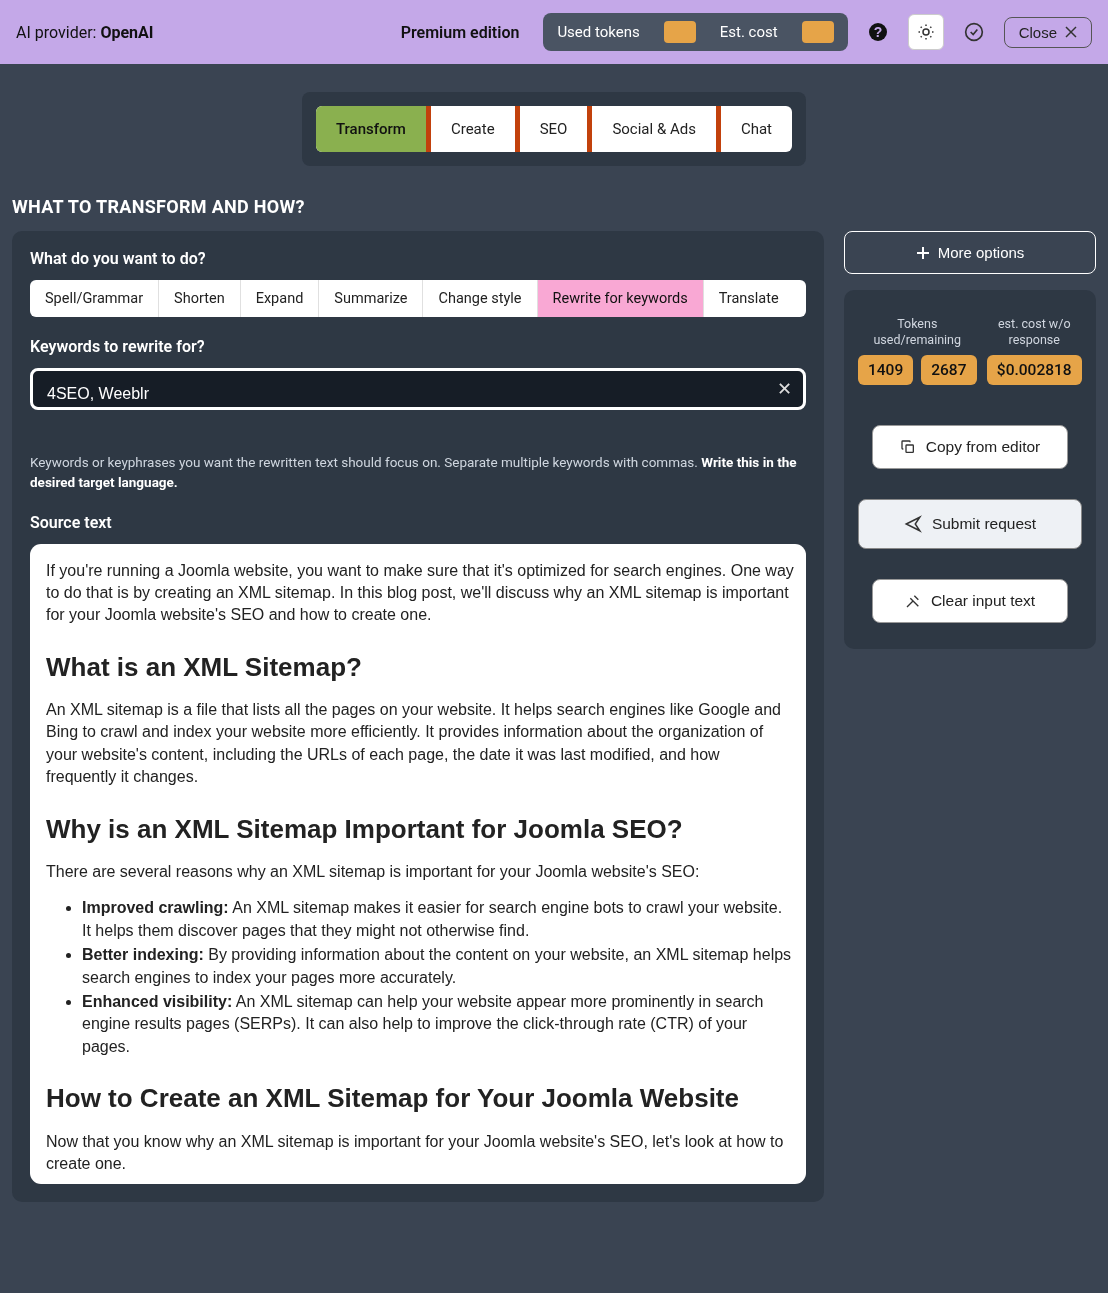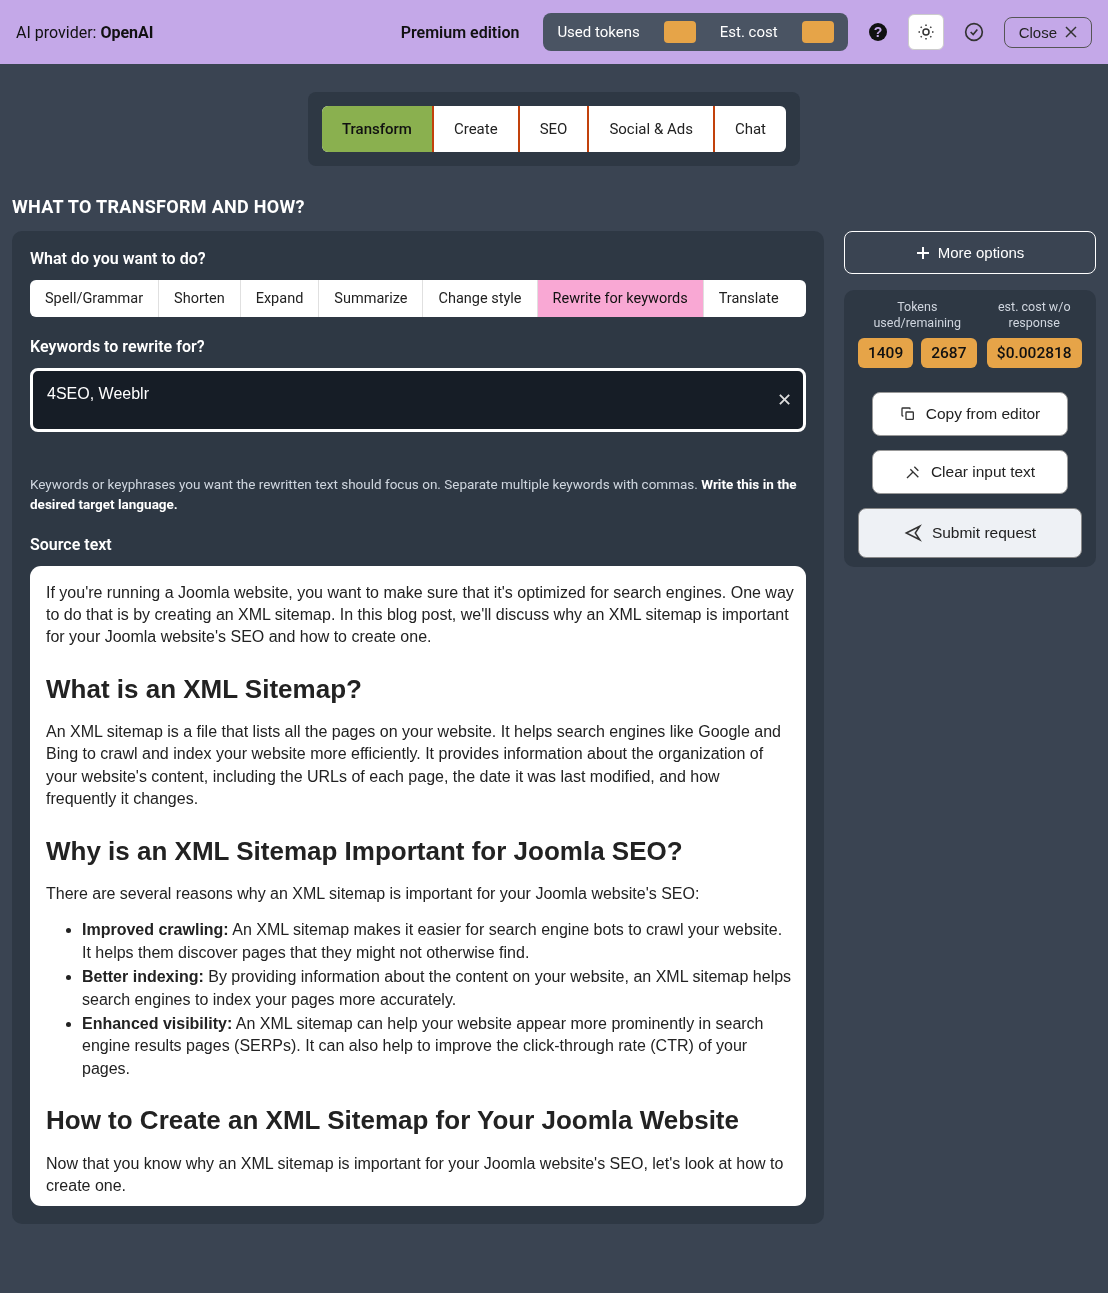--- a/index.html
+++ b/index.html
@@ -12,54 +12,54 @@
 .token-box { background: #4a5463; border-radius: 8px; display: flex; align-items: center; gap: 24px; padding: 8px 14px; }
 .token-label { color: #fff; font-size: 15px; }
 .token-swatch { background: #e6a448; width: 32px; height: 22px; border-radius: 4px; }
 .icon-btn { width: 36px; height: 36px; border-radius: 6px; display: flex; align-items: center; justify-content: center; cursor: pointer; background: transparent; border: none; font-size: 18px; }
 .icon-btn.light { background: #fff; border: 1px solid #ccc; }
 .close-btn { background: transparent; border: 1.5px solid #555; border-radius: 8px; padding: 6px 14px; display: flex; align-items: center; gap: 8px; color: #222; font-size: 15px; cursor: pointer; }
 
 .main-wrap { padding: 0 8px 30px 8px; }
 .nav-box { margin: 28px auto 0 auto; background: #2e3844; border-radius: 8px; padding: 14px; width: fit-content; }
 .nav-tabs { display: flex; background: #fff; border-radius: 6px; overflow: hidden; }
-.nav-tab { padding: 14px 20px; font-size: 15px; color: #222; cursor: pointer; border-right: 2px solid #c2410c; }
+.nav-tab { padding: 14px 20px; font-size: 15px; color: #222; cursor: pointer; border-right: 5px solid #c2410c; }
 .nav-tab:last-child { border-right: none; }
 .nav-tab.active { background: #8ab04f; color: #111; font-weight: 500; }
 
 .section-title { color: #fff; font-size: 18px; font-weight: 700; letter-spacing: 0.3px; margin: 30px 0 14px 4px; }
 .content-row { display: flex; gap: 20px; padding: 0 4px; }
 .left-panel { flex: 1; background: #2e3844; border-radius: 10px; padding: 18px; }
 .right-panel { width: 252px; display: flex; flex-direction: column; gap: 16px; }
 
 .field-label { color: #fff; font-size: 16px; font-weight: 600; margin-bottom: 12px; }
 .sub-tabs { display: flex; background: #fff; border-radius: 6px; overflow: hidden; margin-bottom: 20px; }
 .sub-tab { padding: 10px 15px; font-size: 14.5px; color: #222; cursor: pointer; border-right: 1px solid #e0e0e0; }
 .sub-tab:last-child { border-right: none; }
 .sub-tab.active { background: #f9a8d4; color: #111; }
 
 .kw-input-wrap { position: relative; margin-bottom: 12px; }
-.kw-input { width: 100%; background: #161d26; border: 3px solid #fff; border-radius: 8px; padding: 14px 40px 26px 14px; color: #fff; font-size: 16px; outline: none; }
+.kw-input { width: 100%; background: #161d26; border: 3px solid #fff; border-radius: 8px; padding: 14px 40px 4px 14px; color: #fff; font-size: 16px; outline: none; }
 .kw-clear { position: absolute; right: 14px; top: 50%; transform: translateY(-50%); color: #ddd; cursor: pointer; font-size: 18px; background: none; border: none; }
 
 .hint { color: #cfd6df; font-size: 13.5px; line-height: 1.5; margin-bottom: 20px; margin-top: 42px; }
 .hint strong { color: #fff; font-weight: 700; }
 
 .source-box { background: #fff; border-radius: 11px; padding: 16px 12px 16px 16px; height: 640px; overflow-y: scroll; }
 .source-box::-webkit-scrollbar { width: 14px; }
 .source-box::-webkit-scrollbar-track { background: #f0f0f0; border-radius: 8px; }
 .source-box::-webkit-scrollbar-thumb { background: #888; border-radius: 8px; border: 3px solid #f0f0f0; }
 .source-content { color: #222; font-size: 16px; line-height: 1.4; font-family: Arial, sans-serif; }
 .source-content h2 { font-size: 26px; font-weight: 700; margin: 22px 0 14px 0; }
 .source-content p { margin-bottom: 14px; }
 .source-content ul { padding-left: 36px; margin-bottom: 14px; }
 .source-content li { margin-bottom: 2px; }
 
 .more-btn { background: transparent; border: 1.5px solid #fff; color: #fff; border-radius: 8px; padding: 12px; display: flex; align-items: center; justify-content: center; gap: 8px; font-size: 15px; cursor: pointer; }
-.stats-box { background: #2e3844; border-radius: 10px; padding: 9px 14px; display: flex; flex-direction: column; gap: 14px; }
+.stats-box { background: #2e3844; border-radius: 10px; padding: 26px 14px; display: flex; flex-direction: column; gap: 30px; }
 .stats-row { display: flex; gap: 10px; justify-content: center; }
 .stat { display: flex; flex-direction: column; align-items: center; gap: 6px; }
 .stat-label { color: #d0d6df; font-size: 12.5px; text-align: center; line-height: 1.3; }
 .stat-value { background: #e6a448; color: #111; padding: 6px 10px; border-radius: 6px; font-size: 15.5px; font-weight: 500; }
 .action-btn { background: #fff; border: 1px solid #999; color: #222; border-radius: 8px; padding: 12px 14px; display: flex; align-items: center; justify-content: center; gap: 10px; font-size: 15.5px; cursor: pointer; }
 .action-btn.primary { background: #eef1f5; border: 1px solid #888; font-weight: 500; padding: 15px 14px; }
 </style>
 </head>
 <body>
 
@@ -188,28 +188,28 @@
           </div>
         </div>
 
         <button class="action-btn" style="margin:10px 14px 0 14px;">
           <svg width="16" height="16" viewBox="0 0 24 24" fill="none" stroke="#333" stroke-width="2">
               <rect x="9" y="9" width="11" height="11" rx="1"></rect>
               <path d="M5 15H4a1 1 0 0 1-1-1V4a1 1 0 0 1 1-1h10a1 1 0 0 1 1 1v1"></path>
             </svg>
           <span>Copy from editor</span>
         </button>
+        <button class="action-btn primary" style="margin:0;">
+          <svg width="18" height="18" viewBox="0 0 24 24" fill="none" stroke="#333" stroke-width="2">
+              <path d="M3 12 L21 3 L15 12 L21 21 Z"></path>
+            </svg>
+          <span>Submit request</span>
+        </button>
         <button class="action-btn" style="margin:0 14px;">
           <svg width="16" height="16" viewBox="0 0 24 24" fill="none" stroke="#333" stroke-width="2">
               <path d="M3 21 L12 12 M8 8 L20 20 M14 4 L20 10"></path>
             </svg>
           <span>Clear input text</span>
         </button>
-        <button class="action-btn primary" style="margin:0;">
-          <svg width="18" height="18" viewBox="0 0 24 24" fill="none" stroke="#333" stroke-width="2">
-              <path d="M3 12 L21 3 L15 12 L21 21 Z"></path>
-            </svg>
-          <span>Submit request</span>
-        </button>
       </div>
     </div>
   </div>
 </div>
 
 </body></html>

